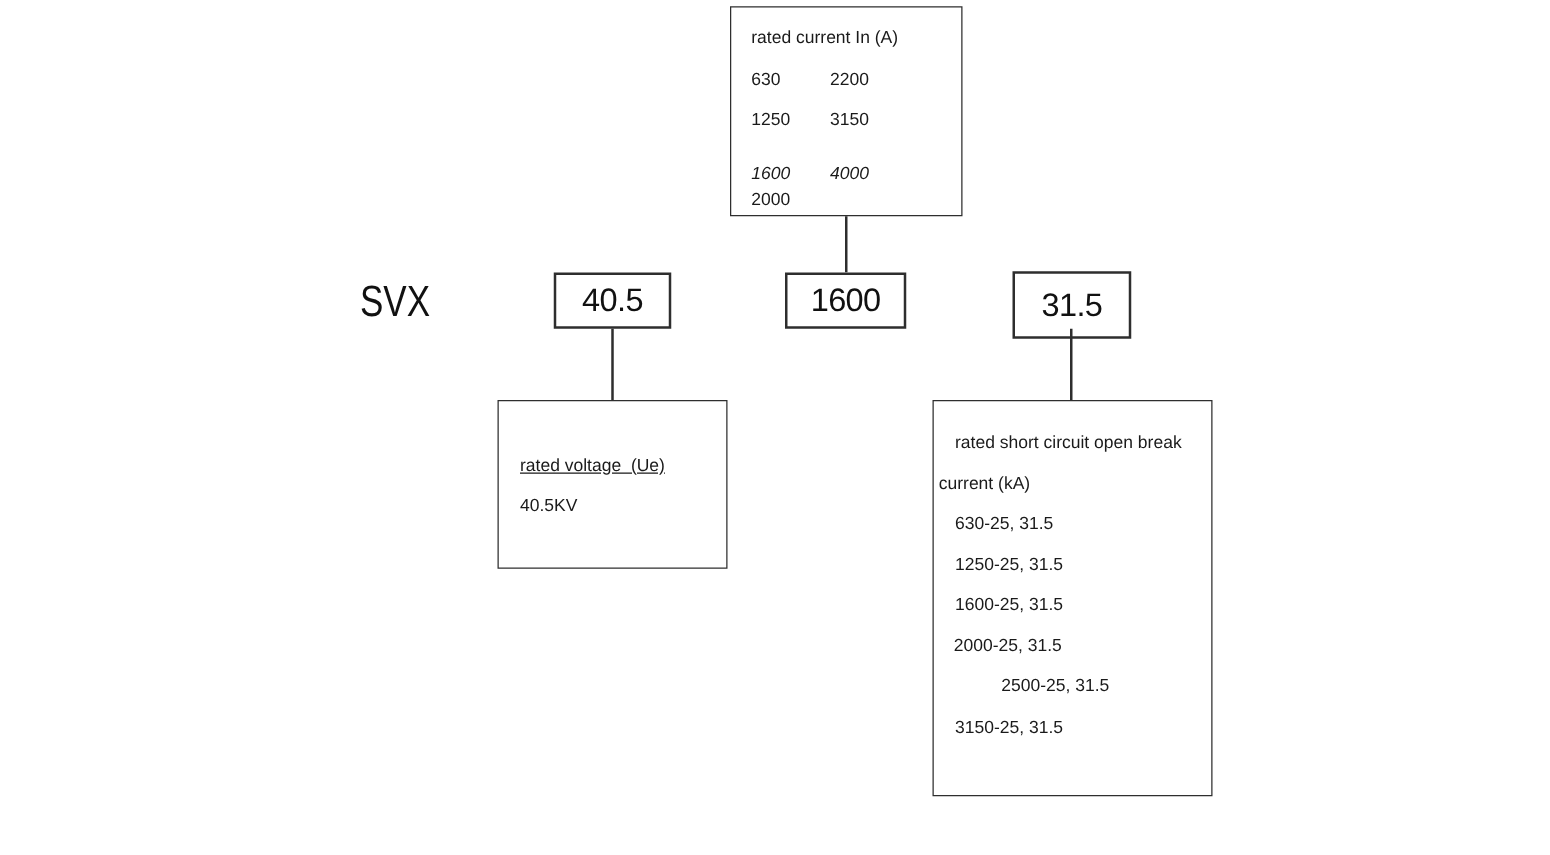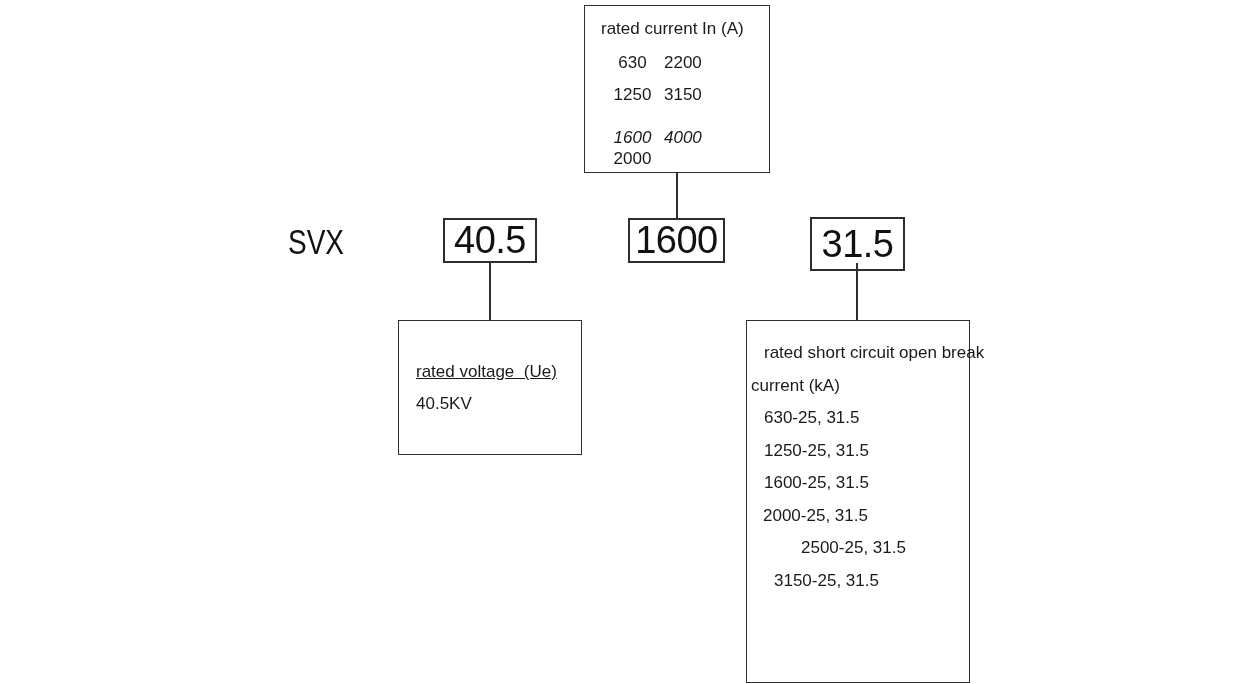--- a/index.html
+++ b/index.html
@@ -19,36 +19,35 @@
     box-sizing: border-box;
   }
   .value-box {
     position: absolute;
     border: 2px solid #2e2e2e;
     background: #ffffff;
     box-sizing: border-box;
     display: flex;
     align-items: center;
     justify-content: center;
-    font-size: 38px;
+    font-size: 26px;
     letter-spacing: -0.5px;
     color: #111111;
   }
   .connector {
     position: absolute;
     width: 2px;
     background: #2e2e2e;
   }
   .txt {
     position: absolute;
-    font-size: 17px;
+    font-size: 14px;
     line-height: 16px;
     white-space: pre;
     color: #1a1a1a;
-    text-align: center;
   }
   .model-label {
     position: absolute;
     font-size: 35px;
     color: #111111;
     transform: scaleX(0.8);
     transform-origin: left top;
     letter-spacing: 0px;
   }
   .tb-row span.c1 { display: inline-block; width: 63px; }
@@ -78,24 +77,24 @@
 
   <div class="connector" style="left:489px; top:263px; height:57px;"></div>
 
   <div class="connector" style="left:856px; top:263px; height:57px;"></div>
 
   <div class="box" style="left:398px; top:320px; width:184px; height:135px;">
     <div class="txt" style="left:17px; top:43px;text-decoration:underline;">rated voltage  (Ue)</div>
     <div class="txt" style="left:17px; top:75px;">40.5KV</div>
   </div>
 
-  <div class="box" style="left:746px; top:320px; width:224px; height:363px;">
+  <div class="box" style="left:746px; top:320px; width:224px; height:317px;">
     <div class="txt" style="left:17px; top:24px;">rated short circuit open break</div>
     <div class="txt" style="left:4px; top:57px;">current (kA)</div>
     <div class="txt" style="left:17px; top:89px;">630-25, 31.5</div>
     <div class="txt" style="left:17px; top:122px;">1250-25, 31.5</div>
     <div class="txt" style="left:17px; top:154px;">1600-25, 31.5</div>
     <div class="txt" style="left:16px; top:187px;">2000-25, 31.5</div>
     <div class="txt" style="left:17px; top:219px;margin-left:37px;">2500-25, 31.5</div>
-    <div class="txt" style="left:17px; top:252px;margin-left:10px;">3150-25, 31.5</div>
+    <div class="txt" style="left:17px; top:252px;">3150-25, 31.5</div>
   </div>
 
 </div>
 
 </body></html>

